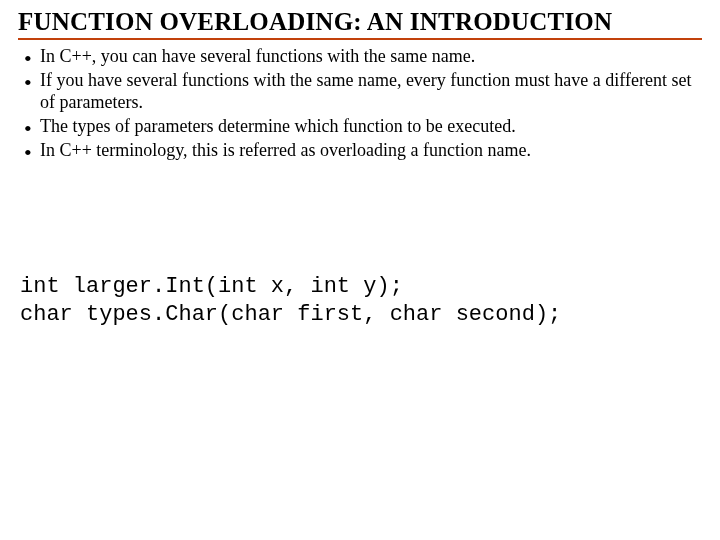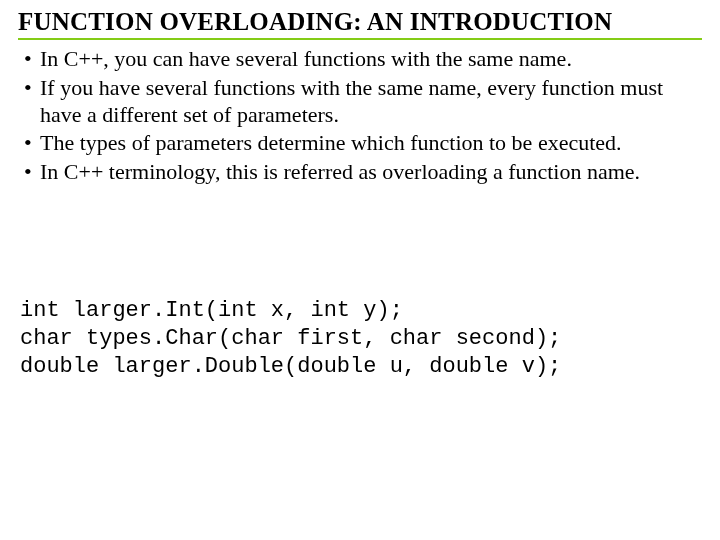--- a/index.html
+++ b/index.html
@@ -14,32 +14,32 @@
   .slide {
     box-sizing: border-box;
     width: 720px;
     height: 540px;
     padding: 8px 18px 0 18px;
   }
   .title {
     font-weight: bold;
     font-size: 25px;
     letter-spacing: 0.2px;
-    border-bottom: 2px solid #84cc16;
+    border-bottom: 2px solid #c2410c;
     padding-bottom: 2px;
     margin-bottom: 6px;
   }
   ul.bullets {
     list-style: none;
     margin: 0;
     padding: 0 2px 0 6px;
   }
   ul.bullets li {
     position: relative;
-    font-size: 22px;
+    font-size: 18px;
     line-height: 1.22;
     padding-left: 16px;
     margin: 0 0 2px 0;
   }
   ul.bullets li::before {
     content: "•";
     position: absolute;
     left: 0;
     top: 0;
     font-size: 22px;
@@ -65,16 +65,15 @@
   <ul class="bullets">
     <li>In C++, you can have several functions with the same name.</li>
     <li>If you have several functions with the same name, every function must have a different set of parameters.</li>
     <li>The types of parameters determine which function to be executed.</li>
     <li>In C++ terminology, this is referred as overloading a function name.</li>
   </ul>
 
   <div class="code-block">
     <div class="code-line">int larger.Int(int x, int y);</div>
     <div class="code-line">char types.Char(char first, char second);</div>
-    <div class="code-line">double larger.Double(double u, double v);</div>
   </div>
 
 </div>
 
 </body></html>

